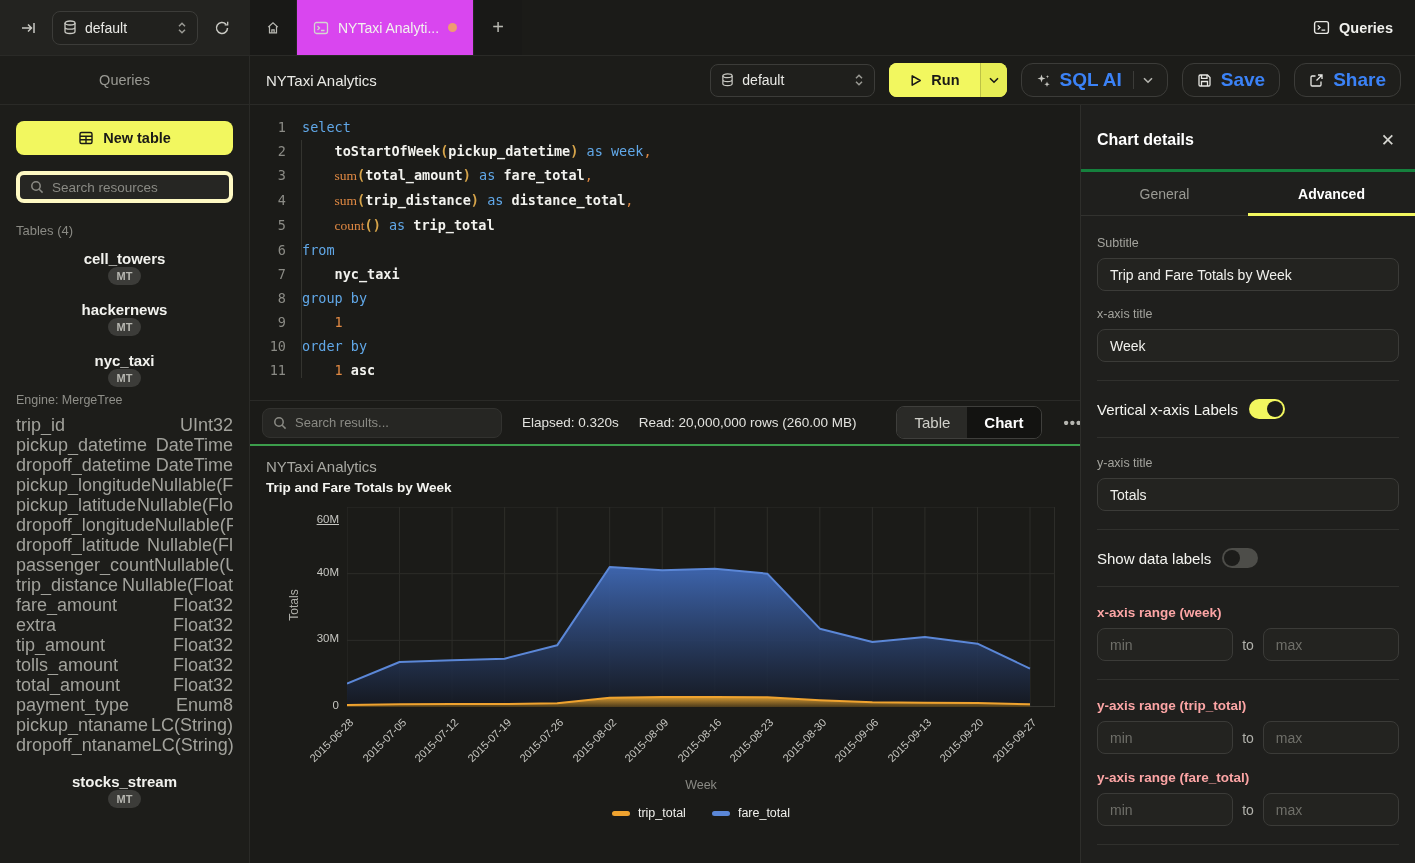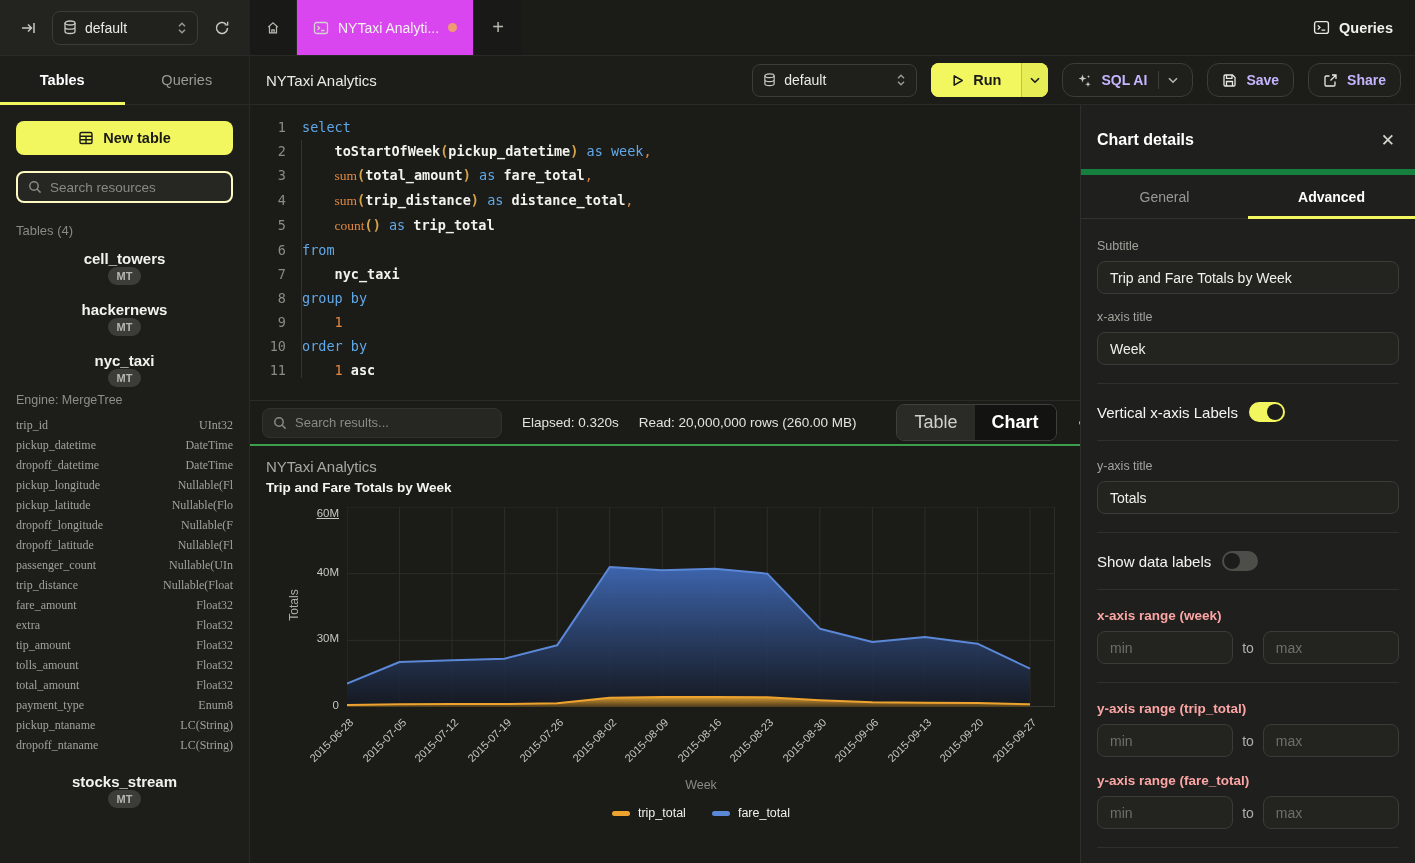--- a/index.html
+++ b/index.html
@@ -26,43 +26,43 @@
   .body { flex:1; display:flex; min-height:0; }
 
   
   .sidebar { width:250px; flex:none; background:#1d1d1a; border-right:1px solid #2a2a27; display:flex; flex-direction:column; }
   .side-tabs { height:49px; display:flex; border-bottom:1px solid #2a2a27; flex:none; }
   .side-tab { flex:1; display:flex; align-items:center; justify-content:center; font-size:14.5px; color:#9a9a94; position:relative; cursor:pointer; }
   .side-tab.active { color:#ffffff; font-weight:700; }
   .side-tab.active::after { content:""; position:absolute; left:0; right:0; bottom:-1px; height:3px; background:#f2f75f; }
   .side-content { flex:1; overflow:hidden; padding:16px; }
   .new-table { width:100%; height:34px; border:none; border-radius:8px; background:#f2f75f; color:#1a1a17; font-size:14.5px; font-weight:600; display:flex; align-items:center; justify-content:center; gap:9px; cursor:pointer; font-family:inherit; }
-  .search-box { margin-top:16px; height:32px; display:flex; align-items:center; gap:8px; background:#262623; border:2px solid #fef9c3; border-radius:8px; padding:0 10px; }
+  .search-box { margin-top:16px; height:32px; display:flex; align-items:center; gap:8px; background:#262623; border:4px solid #fef9c3; border-radius:8px; padding:0 10px; }
   .search-box input { flex:1; background:transparent; border:none; outline:none; color:#e8e8e4; font-size:13.5px; font-family:inherit; min-width:0; }
   .search-box input::placeholder { color:#8a8a84; }
   .section-label { margin:20px 0 4px; font-size:13px; color:#8a8a84; }
   .table-row { display:flex; align-items:center; justify-content:space-between; padding:8px 0; cursor:pointer;flex-direction:column; }
   .tname { font-size:15px; font-weight:600; color:#f2f2ee; }
   .badge { background:#3c3c39; color:#b6b6b0; font-size:11px; font-weight:600; padding:3px 9px; border-radius:9px; }
   .engine-note { font-size:12.5px; color:#8f8f89; margin:-2px 0 8px; }
   .cols { margin:2px 0 10px; }
-  .col-row { display:flex; justify-content:space-between; font-family:Liberation Serif, serif; font-size:12px; line-height:20px; color:#a2a29c; white-space:nowrap; overflow:hidden;align-items:center; }
+  .col-row { display:flex; justify-content:space-between; font-family:Liberation Sans, sans-serif; font-size:18px; line-height:20px; color:#a2a29c; white-space:nowrap; overflow:hidden;align-items:center; }
   .col-row .ctype { color:#a2a29c; }
 
   
   .main-wrap { flex:1; display:flex; flex-direction:column; min-width:0; }
   .main-header { height:49px; flex:none; display:flex; align-items:center; background:#1c1c19; border-bottom:1px solid #2a2a27; padding:0 14px 0 16px; }
   .doc-title { font-size:15px; color:#e9e9e5; flex:1; }
   .toolbar { display:flex; align-items:center; gap:14px; }
   .tb-db { width:165px; height:33px; display:flex; align-items:center; gap:8px; padding:0 10px; border:1px solid #3c3c39; border-radius:8px; background:#1f1f1c; font-size:14px; color:#eaeae6; }
   .tb-db .grow { flex:1; }
   .run-btn { height:34px; display:flex; align-items:stretch; border:none; border-radius:8px; overflow:hidden; cursor:pointer; font-family:inherit; padding:0; background:#f2f75f; }
   .run-main { display:flex; align-items:center; gap:9px; padding:0 20px; font-size:14.5px; font-weight:600; color:#191916; background:#f2f75f; }
   .run-caret { width:27px; display:flex; align-items:center; justify-content:center; background:#e7ed55; border-left:1px solid rgba(0,0,0,.18); color:#191916; }
-  .ghost-btn { height:34px; display:flex; align-items:center; gap:9px; padding:0 14px; background:#1f1f1c; border:1px solid #3c3c39; border-radius:12px; color:#c4b5fd; font-size:14px; font-weight:600; cursor:pointer; font-family:inherit; }
+  .ghost-btn { height:34px; display:flex; align-items:center; gap:9px; padding:0 14px; background:#1f1f1c; border:1px solid #3c3c39; border-radius:12px; color:#3b82f6; font-size:19px; font-weight:600; cursor:pointer; font-family:inherit; }
   .sqlai-caret { display:flex; align-items:center; margin-left:2px; padding-left:9px; border-left:1px solid #3c3c39; color:#b5b5af; height:18px; }
 
   .content-row { flex:1; display:flex; min-height:0; }
   .main-col { width:830px; flex:none; display:flex; flex-direction:column; background:#1b1b18; }
 
   
   .editor { height:295px; flex:none; position:relative; padding:10px 0 0 14px; overflow:hidden; font-family:"DejaVu Sans Mono", monospace; font-size:13.5px; }
   .code-line { display:flex; line-height:24px; }
   .ln { width:22px; text-align:right; color:#8b8b85; flex:none; }
   .lc { margin-left:16px; white-space:pre; color:#d8d8d4; }
@@ -75,42 +75,42 @@
   .indent-guide { position:absolute; left:51px; top:35px; width:1px; height:238px; background:#34342f; }
 
   
   .results-bar { height:44px; flex:none; display:flex; align-items:center; gap:20px; padding:0 14px 0 12px; border-top:1px solid #2a2a27; background:#1b1b18; }
   .res-search { width:240px; height:30px; display:flex; align-items:center; gap:8px; background:#262623; border:1px solid #32322f; border-radius:8px; padding:0 10px; flex:none; }
   .res-search input { flex:1; background:transparent; border:none; outline:none; color:#e8e8e4; font-size:13px; font-family:inherit; min-width:0; }
   .res-search input::placeholder { color:#8a8a84; }
   .stat { font-size:13.5px; color:#e2e2de; white-space:nowrap; }
   .res-spacer { flex:1; }
   .seg { display:flex; border:1px solid #3f3f3c; border-radius:8px; overflow:hidden; flex:none; }
-  .seg-item { padding:7px 17px; font-size:18px; cursor:pointer; }
+  .seg-item { padding:7px 17px; font-size:15px; cursor:pointer; }
   .seg-item.inactive { background:#2a2a27; color:#d0d0ca; }
   .seg-item.active { background:#131311; color:#ffffff; font-weight:600; }
   .kebab { color:#b5b5af; font-size:15px; letter-spacing:1px; font-weight:700; cursor:pointer; padding:0 2px; }
 
   
   .chart-panel { flex:1; position:relative; border-top:2px solid #3c9d4b; background:#1b1b18; overflow:hidden; }
   .chart-title { position:absolute; left:16px; top:12px; font-size:15px; color:#a8a8a2; }
   .chart-subtitle { position:absolute; left:16px; top:34px; font-size:13.5px; font-weight:700; color:#f4f4f0; }
   #plot { position:absolute; left:97px; top:61px; }
   .ytick { position:absolute; width:40px; text-align:right; font-size:11.5px; color:#c6c6c1; }
   .ylabel-rot { position:absolute; left:14px; top:152px; font-size:12px; color:#b0b0aa; transform:rotate(-90deg); transform-origin:center; width:60px; text-align:center; }
   .xlab { position:absolute; width:90px; text-align:right; font-size:11px; color:#c6c6c1; transform:rotate(-45deg); transform-origin:100% 0%; white-space:nowrap; }
   .xaxis-name { position:absolute; left:97px; width:708px; top:332px; text-align:center; font-size:12.5px; color:#8a8a84; }
   .legend { position:absolute; left:97px; width:708px; top:360px; display:flex; justify-content:center; gap:26px; }
   .lg-item { display:flex; align-items:center; gap:8px; cursor:pointer; }
   .lg-swatch { width:18px; height:5px; border-radius:2.5px; display:inline-block; }
   .lg-label { font-size:12.5px; color:#f0f0ec; }
 
   
   .rightpanel { width:335px; flex:none; background:#1f1f1d; border-left:1px solid #2e2e2b; display:flex; flex-direction:column; overflow:hidden; }
-  .rp-header { flex:none; display:flex; align-items:center; justify-content:space-between; padding:26px 20px 20px 16px; border-bottom:6px solid #15803d; }
+  .rp-header { flex:none; display:flex; align-items:center; justify-content:space-between; padding:26px 20px 20px 16px; border-bottom:3px solid #15803d; }
   .rp-title { font-size:16px; font-weight:700; color:#ffffff; }
   .rp-close { color:#d5d5d0; font-size:17px; cursor:pointer; line-height:1; }
   .rp-tabs { flex:none; display:flex; height:44px; border-bottom:1px solid #32322f; }
   .rp-tab { flex:1; display:flex; align-items:center; justify-content:center; font-size:14px; color:#9a9a94; position:relative; cursor:pointer; }
   .rp-tab.active { color:#ffffff; font-weight:700; }
   .rp-tab.active::after { content:""; position:absolute; left:0; right:0; bottom:-1px; height:3px; background:#f2f75f; }
   .rp-body { flex:1; overflow:hidden; padding:4px 16px 0; }
   .fld-label { font-size:12.5px; color:#a3a39d; margin:16px 0 8px; }
   .fld-label.strong { color:#fca5a5; font-weight:700; font-size:13.5px; }
   .rp-input { width:100%; height:33px; background:#232320; border:1px solid #3b3b38; border-radius:8px; padding:0 12px; color:#f0f0ec; font-size:14px; font-family:inherit; outline:none; }
@@ -181,21 +181,20 @@
           </svg>
         <span>Queries</span>
       </div>
     </div>
   </header>
 
   <div class="body">
 
     <aside class="sidebar">
       <div class="side-tabs">
-        <div class="side-tab active">Tables</div>
         <div class="side-tab">Queries</div>
       </div>
       <div class="side-content">
         <button class="new-table">
           <svg class="ic" width="16" height="16" viewBox="0 0 16 16" fill="none" stroke="#1a1a17" stroke-width="1.4">
               <rect x="2" y="2.5" width="12" height="11" rx="1.5"></rect>
               <path d="M2 6.2h12M2 9.8h12M8 6.2v7.3"></path>
             </svg>
           <span>New table</span>
         </button>
@@ -426,21 +425,21 @@
           </div>
 
           <div class="chart-panel">
             <div class="chart-title">NYTaxi Analytics</div>
             <div class="chart-subtitle">Trip and Fare Totals by Week</div>
             <div class="ylabel-rot">Totals</div>
             <div id="yticks">
                 <div class="ytick" style="left: 49px; top: 253px;">0</div>
                 <div class="ytick" style="left: 49px; top: 186.333px;">30M</div>
                 <div class="ytick" style="left: 49px; top: 119.667px;">40M</div>
-                <div class="ytick" style="left: 49px; top: 61px; text-decoration: underline;">60M</div>
+                <div class="ytick" style="left: 49px; top: 67px; text-decoration: underline;">60M</div>
               </div>
             <svg id="plot" width="708" height="200">
                 <defs>
                   <linearGradient id="grad0" x1="0" y1="0" x2="0" y2="1">
                     <stop offset="0%" stop-color="#e2a233" stop-opacity="0.95"></stop>
                     <stop offset="100%" stop-color="#57421a" stop-opacity="0.85"></stop>
                   </linearGradient>
                   <linearGradient id="grad1" x1="0" y1="0" x2="0" y2="1">
                     <stop offset="0%" stop-color="#3f68b4" stop-opacity="0.95"></stop>
                     <stop offset="100%" stop-color="#141821" stop-opacity="0.85"></stop>

